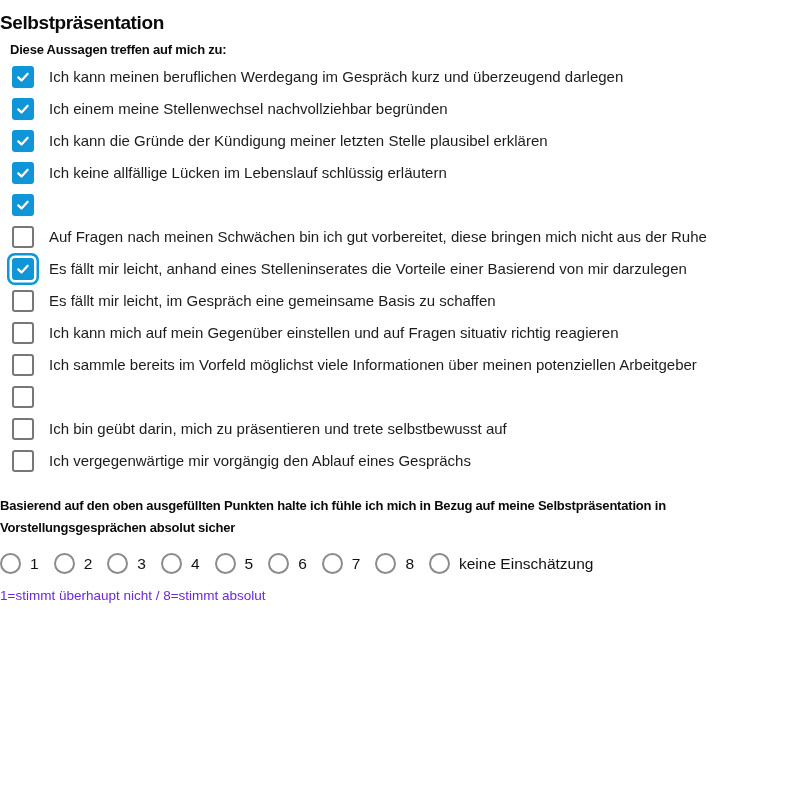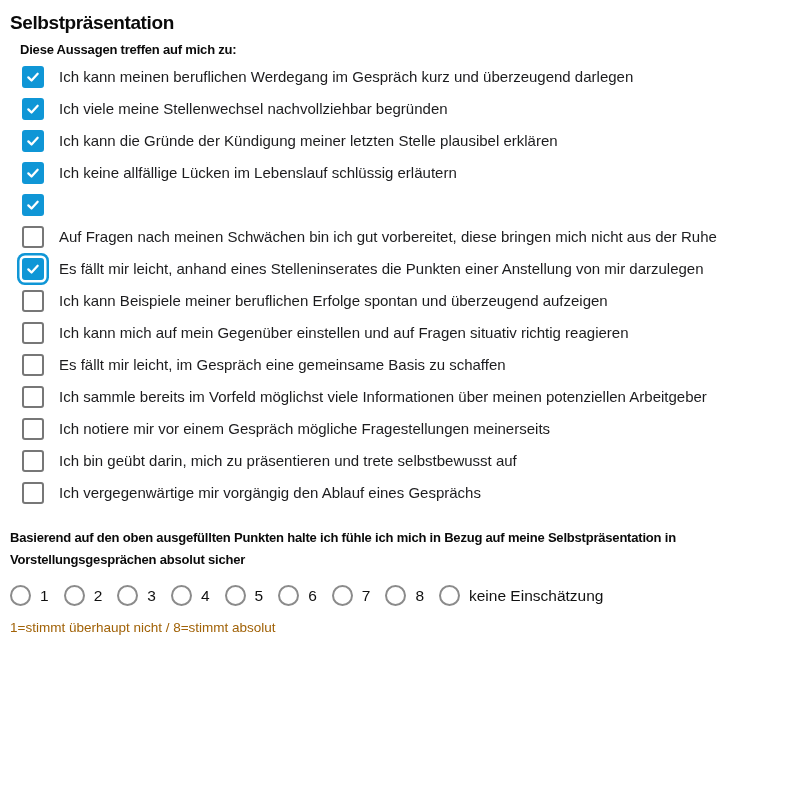--- a/index.html
+++ b/index.html
@@ -3,21 +3,21 @@
 <meta charset="utf-8">
 <style>
   * { margin: 0; padding: 0; box-sizing: border-box; }
   html, body {
     width: 789px; height: 799px;
     background: #ffffff;
     font-family: "Liberation Sans", sans-serif;
     color: #1c1c1e;
     overflow: hidden;
   }
-  .page { padding: 12px 0 0 10px; }
+  .page { padding: 12px 0 0 0; }
 
   .page-title {
     font-size: 19px;
     font-weight: 900;
     letter-spacing: -0.4px;
     color: #0a0a0a;
     line-height: 22px;
   }
   .section-subtitle {
     margin: 8px 0 0 10px;
@@ -77,21 +77,21 @@
     width: 21px; height: 21px;
     border: 2px solid #8b8b8b;
     border-radius: 50%;
     background: #ffffff;
   }
   .radio-label { font-size: 15.5px; color: #111111; line-height: 21px; }
 
   .rating-legend {
     margin-top: 13px;
     font-size: 13.5px;
-    color: #a16207;
+    color: #6d28d9;
     line-height: 17px;
   }
 </style>
 </head>
 <body>
 
 <div class="page">
 
   <h1 class="page-title">Selbstpräsentation</h1>
 
@@ -107,21 +107,21 @@
         </span>
         <span class="check-label">Ich kann meinen beruflichen Werdegang im Gespräch kurz und überzeugend darlegen</span>
       </div>
 
       <div class="check-row">
         <span class="checkbox checked" role="checkbox">
           <svg viewBox="0 0 24 24">
             <path d="M5 12.5l4.8 4.8L19 7.2" fill="none" stroke="#ffffff" stroke-width="3.4" stroke-linecap="round" stroke-linejoin="round"></path>
           </svg>
         </span>
-        <span class="check-label">Ich viele meine Stellenwechsel nachvollziehbar begründen</span>
+        <span class="check-label">Ich einem meine Stellenwechsel nachvollziehbar begründen</span>
       </div>
 
       <div class="check-row">
         <span class="checkbox checked" role="checkbox">
           <svg viewBox="0 0 24 24">
             <path d="M5 12.5l4.8 4.8L19 7.2" fill="none" stroke="#ffffff" stroke-width="3.4" stroke-linecap="round" stroke-linejoin="round"></path>
           </svg>
         </span>
         <span class="check-label">Ich kann die Gründe der Kündigung meiner letzten Stelle plausibel erklären</span>
       </div>
@@ -149,56 +149,49 @@
         </span>
         <span class="check-label">Auf Fragen nach meinen Schwächen bin ich gut vorbereitet, diese bringen mich nicht aus der Ruhe</span>
       </div>
 
       <div class="check-row">
         <span class="checkbox checked focused" role="checkbox">
           <svg viewBox="0 0 24 24">
             <path d="M5 12.5l4.8 4.8L19 7.2" fill="none" stroke="#ffffff" stroke-width="3.4" stroke-linecap="round" stroke-linejoin="round"></path>
           </svg>
         </span>
-        <span class="check-label">Es fällt mir leicht, anhand eines Stelleninserates die Punkten einer Anstellung von mir darzulegen</span>
-      </div>
-
-      <div class="check-row">
-        <span class="checkbox" role="checkbox">
-          
-        </span>
-        <span class="check-label">Ich kann Beispiele meiner beruflichen Erfolge spontan und überzeugend aufzeigen</span>
+        <span class="check-label">Es fällt mir leicht, anhand eines Stelleninserates die Vorteile einer Basierend von mir darzulegen</span>
+      </div>
+
+
+      <div class="check-row">
+        <span class="checkbox" role="checkbox">
+          
+        </span>
+        <span class="check-label">Es fällt mir leicht, im Gespräch eine gemeinsame Basis zu schaffen</span>
       </div>
 
       <div class="check-row">
         <span class="checkbox" role="checkbox">
           
         </span>
         <span class="check-label">Ich kann mich auf mein Gegenüber einstellen und auf Fragen situativ richtig reagieren</span>
       </div>
 
       <div class="check-row">
         <span class="checkbox" role="checkbox">
           
         </span>
-        <span class="check-label">Es fällt mir leicht, im Gespräch eine gemeinsame Basis zu schaffen</span>
-      </div>
-
-      <div class="check-row">
-        <span class="checkbox" role="checkbox">
-          
-        </span>
         <span class="check-label">Ich sammle bereits im Vorfeld möglichst viele Informationen über meinen potenziellen Arbeitgeber</span>
       </div>
 
       <div class="check-row">
         <span class="checkbox" role="checkbox">
           
         </span>
-        <span class="check-label">Ich notiere mir vor einem Gespräch mögliche Fragestellungen meinerseits</span>
       </div>
 
       <div class="check-row">
         <span class="checkbox" role="checkbox">
           
         </span>
         <span class="check-label">Ich bin geübt darin, mich zu präsentieren und trete selbstbewusst auf</span>
       </div>
 
       <div class="check-row">

